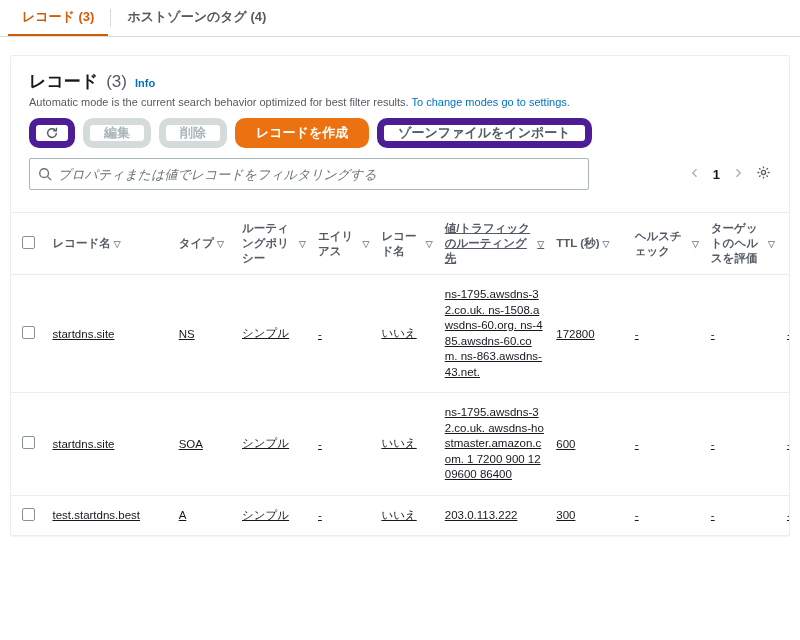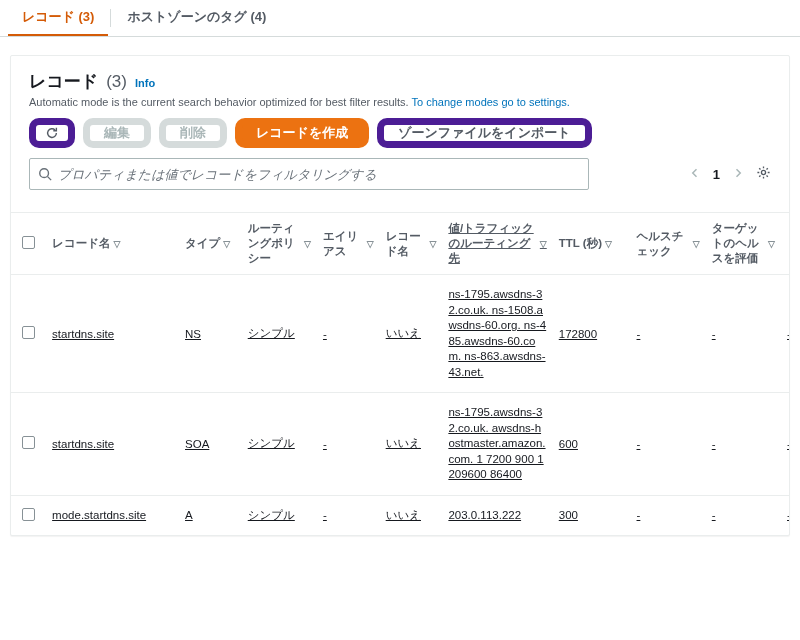--- a/index.html
+++ b/index.html
@@ -343,21 +343,21 @@
           <td>-</td>
           <td>いいえ</td>
           <td class="value-multi">ns-1795.awsdns-32.co.uk. awsdns-hostmaster.amazon.com. 1 7200 900 1209600 86400</td>
           <td>600</td>
           <td>-</td>
           <td>-</td>
           <td>-</td>
         </tr>
         <tr>
           <td class="col-chk"><span class="chk"></span></td>
-          <td>mode.startdns.site</td>
+          <td>test.startdns.best</td>
           <td>A</td>
           <td>シンプル</td>
           <td>-</td>
           <td>いいえ</td>
           <td class="value-multi">203.0.113.222</td>
           <td>300</td>
           <td>-</td>
           <td>-</td>
           <td>-</td>
         </tr>

